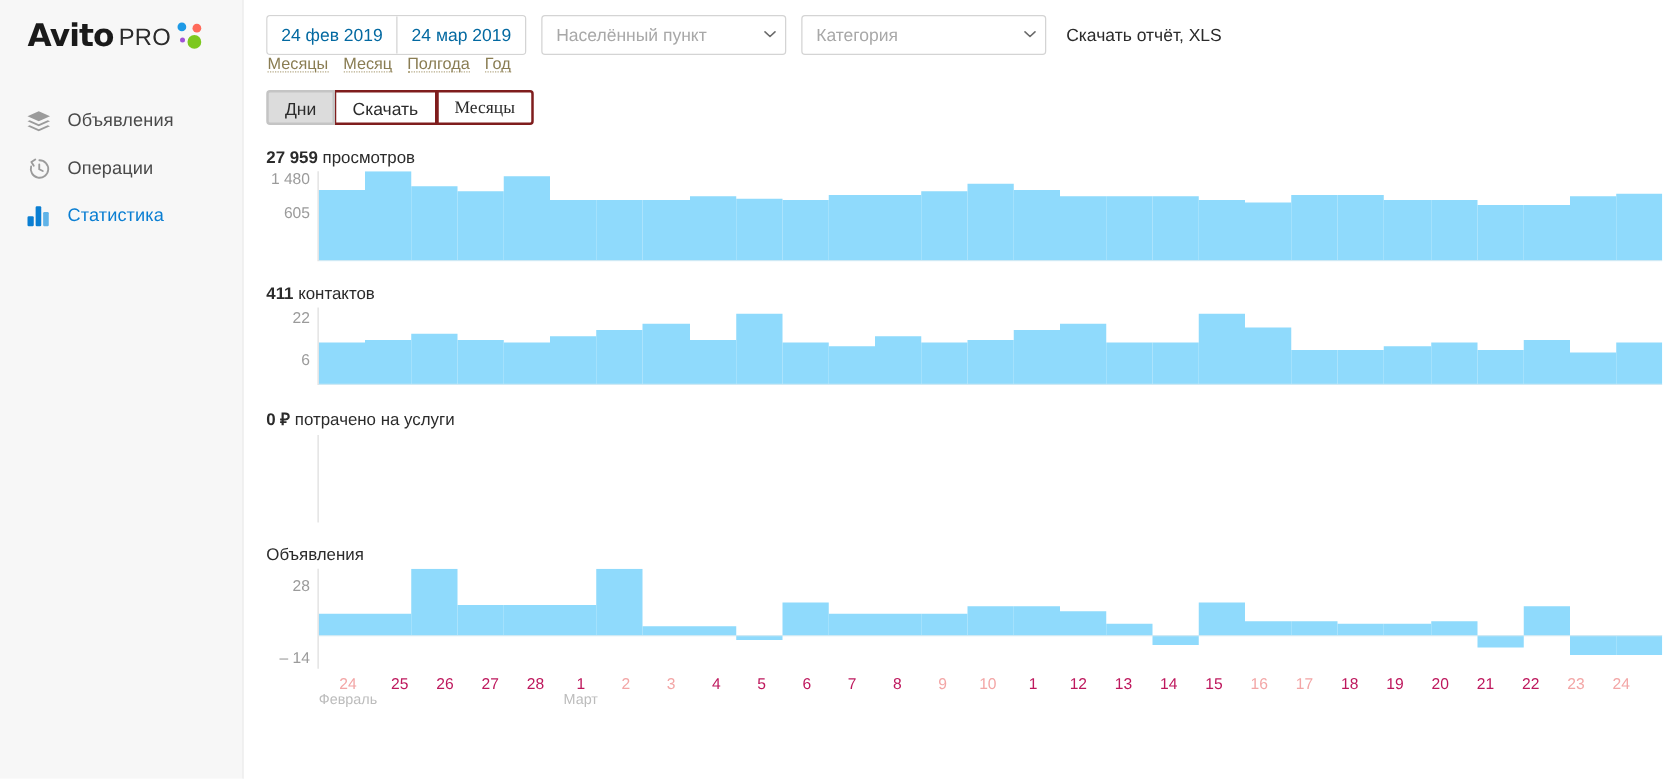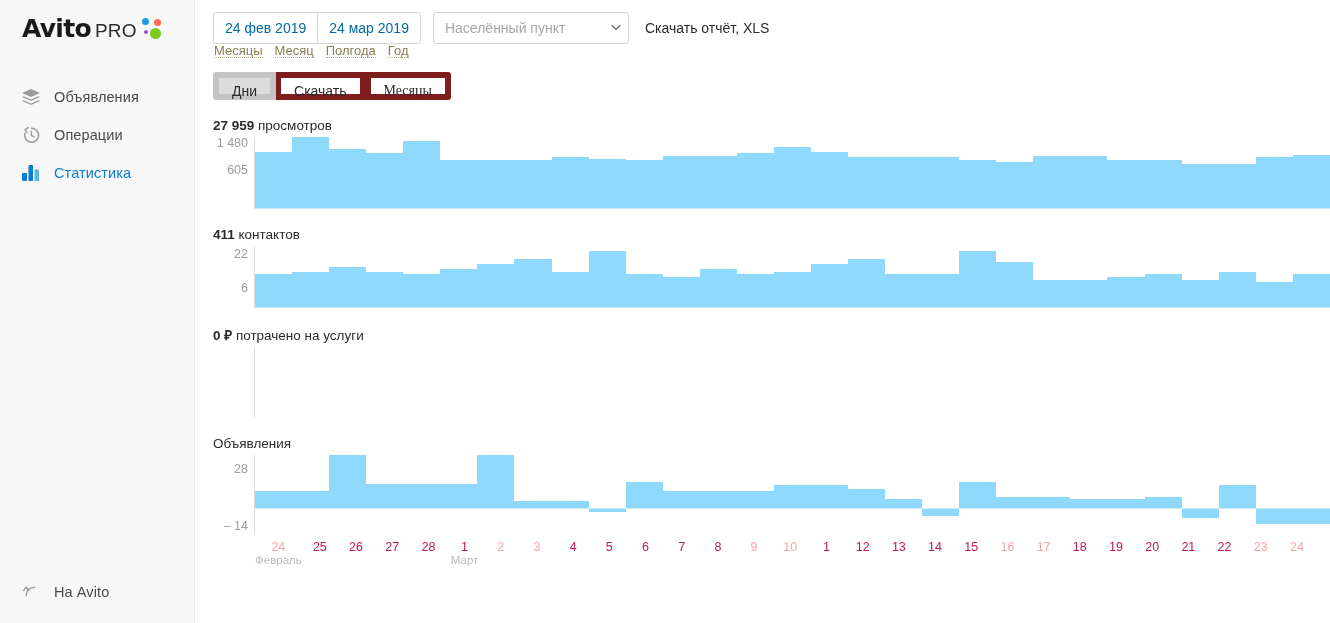--- a/index.html
+++ b/index.html
@@ -161,21 +161,21 @@
   }
 
   
   .segmented {
     display: flex;
     margin: 14px 0 0 18px;
     height: 28px;
     width: fit-content;
   }
   .seg-btn {
-    border: 6px solid #7f1d1d;
+    border: 2px solid #7f1d1d;
     background: #fff;
     font-size: 14px;
     color: #2b2b2b;
     padding: 0 13px;
     height: 28px;
     line-height: 26px;
     cursor: pointer;
     margin-left: -1px;
     white-space: nowrap;
   }
@@ -312,31 +312,20 @@
             <rect x="1" y="9" width="5" height="8" rx="1" fill="#0a7ed2"></rect>
             <rect x="7.5" y="1" width="4.5" height="16" rx="1" fill="#0a7ed2"></rect>
             <rect x="13.5" y="5.5" width="4.5" height="11.5" rx="1" fill="#5fb3e8"></rect>
           </svg>
         </span>
         <span class="nav-label">Статистика</span>
       </a>
 
     </nav>
 
-    <div class="nav-bottom">
-      <a class="nav-item">
-        <span class="nav-icon">
-          <svg width="18" height="18" viewBox="0 0 18 18">
-            <path d="M4.2 12.6 C4.2 6.6 8.6 4.4 12.6 4.4" fill="none" stroke="#9b9b9b" stroke-width="1.4" stroke-linecap="round"></path>
-            <path d="M1.6 7.6 L4.2 4.2 L7.0 7.2" fill="none" stroke="#9b9b9b" stroke-width="1.4" stroke-linecap="round" stroke-linejoin="round"></path>
-          </svg>
-        </span>
-        <span class="nav-label">На Avito</span>
-      </a>
-    </div>
 
   </aside>
 
   <main id="main">
 
     <div class="toolbar">
 
       <div class="daterange">
         <div class="dr-field">24 фев 2019</div>
         <div class="dr-field">24 мар 2019</div>
@@ -344,20 +333,28 @@
 
       <div class="select-box" id="select-city">
         <span class="sel-text">Населённый пункт</span>
         <span class="caret">
           <svg width="10" height="7" viewBox="0 0 10 7">
               <path d="M1 1.5 L5 5.2 L9 1.5" fill="none" stroke="#6b6b6b" stroke-width="1.3" stroke-linecap="round" stroke-linejoin="round"></path>
             </svg>
         </span>
       </div>
 
+      <div class="select-box" id="select-category">
+        <span class="sel-text">Категория</span>
+        <span class="caret">
+          <svg width="10" height="7" viewBox="0 0 10 7">
+              <path d="M1 1.5 L5 5.2 L9 1.5" fill="none" stroke="#6b6b6b" stroke-width="1.3" stroke-linecap="round" stroke-linejoin="round"></path>
+            </svg>
+        </span>
+      </div>
 
       <span class="xls-link">Скачать отчёт, XLS</span>
     </div>
 
     <div class="quicklinks">
       <a>Месяцы</a>
       <a>Месяц</a>
       <a>Полгода</a>
       <a>Год</a>
     </div>

